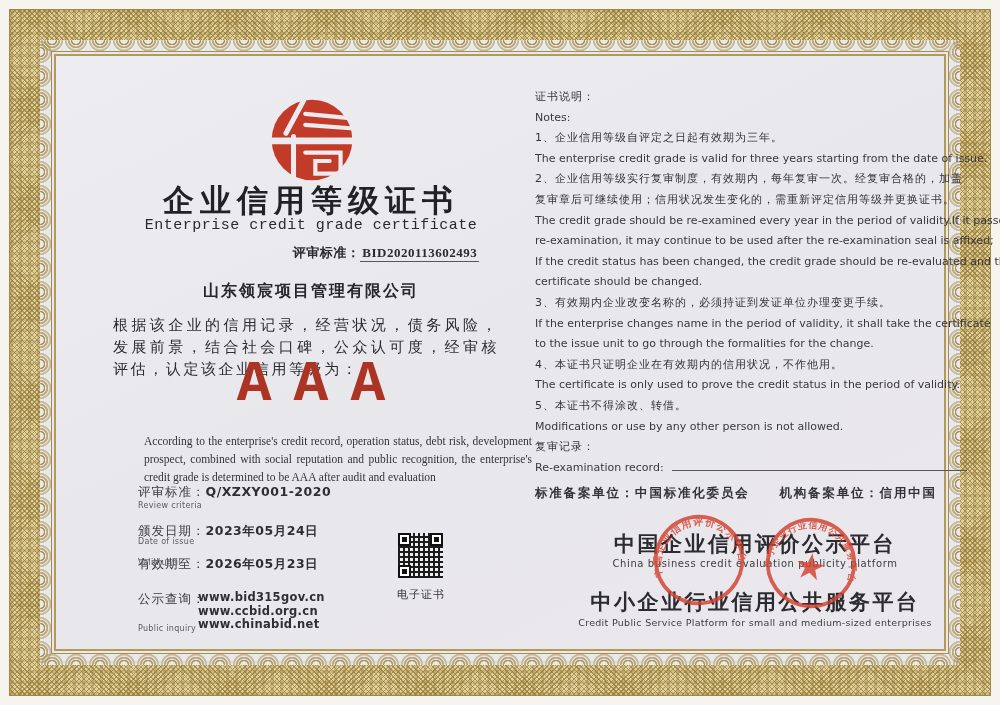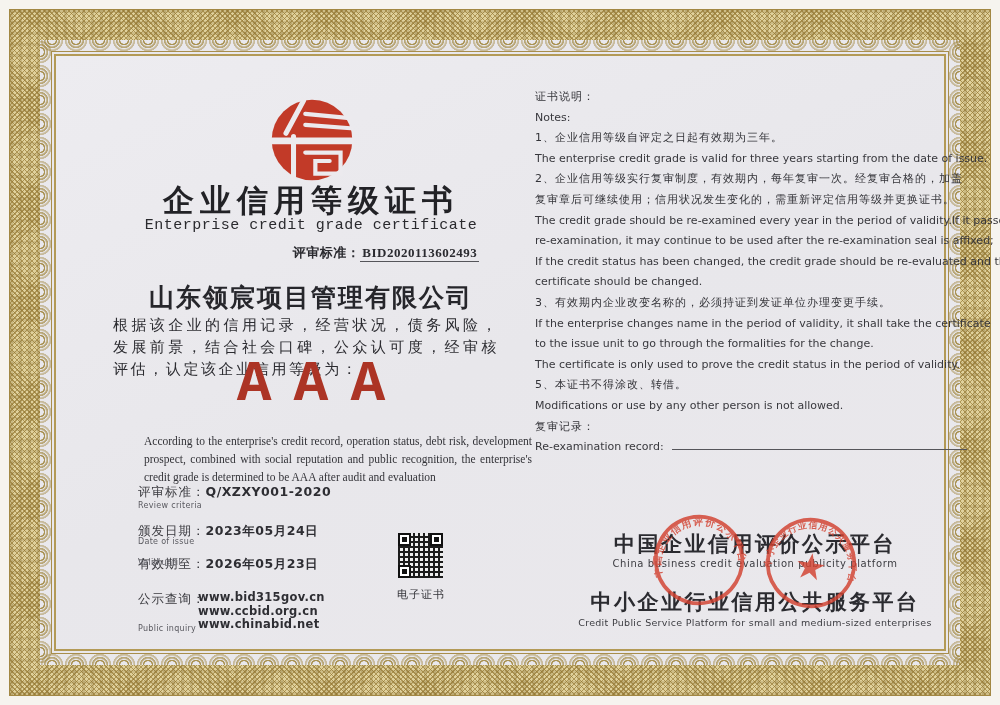--- a/index.html
+++ b/index.html
@@ -39,21 +39,21 @@
     font-family:"Liberation Serif","DejaVu Serif",serif; font-weight:700; font-size:31px;
     letter-spacing:6px; color:#222226; }
   .title-en { left:20px; top:161px; width:470px; text-align:center;
     font-family:"Liberation Mono","DejaVu Sans Mono",monospace; font-size:15px;
     letter-spacing:0.5px; color:#2a2a2e; }
   .cert-no { left:170px; top:188px; width:320px; text-align:center;
     font-family:"Liberation Serif","DejaVu Serif",serif; font-weight:700;
     font-size:13px; color:#2b2b30; letter-spacing:0.5px; }
   .cert-no .num { border-bottom:1px solid #55555a; padding:0 2px 1px; }
   .company { left:20px; top:225px; width:470px; text-align:center;
-    font-size:25px; font-weight:600; letter-spacing:2px; color:#26262b; }
+    font-size:16px; font-weight:600; letter-spacing:2px; color:#26262b; }
   .statement-cn { left:57px; top:259px; width:386px; font-size:15px; color:#2c2c31;
     letter-spacing:2.6px; line-height:1.45; text-align:justify; }
   .grade { left:20px; top:296px; width:470px; text-align:center; padding-left:22px;
     font-family:Liberation Mono, monospace; font-weight:600;
     font-size:58px; letter-spacing:22px; color:#ac3425; }
   .statement-en { left:60px; top:377px; width:388px;
     font-family:"Liberation Serif","DejaVu Serif",serif; font-size:11.5px;
     color:#333338; line-height:1.55; text-align:justify;margin-left:28px; }
 
   .field { left:82px; display:flex; font-size:12.5px; color:#3a3a3f; }
@@ -181,27 +181,31 @@
           <div class="note-line en">The enterprise credit grade is valid for three years starting from the date of issue.</div>
           <div class="note-line cn">2、企业信用等级实行复审制度，有效期内，每年复审一次。经复审合格的，加盖</div>
           <div class="note-line cn">复审章后可继续使用；信用状况发生变化的，需重新评定信用等级并更换证书。</div>
           <div class="note-line en">The credit grade should be re-examined every year in the period of validity.If it passes the</div>
           <div class="note-line en">re-examination, it may continue to be used after the re-examination seal is affixed;</div>
           <div class="note-line en">If the credit status has been changed, the credit grade should be re-evaluated and the</div>
           <div class="note-line en">certificate should be changed.</div>
           <div class="note-line cn">3、有效期内企业改变名称的，必须持证到发证单位办理变更手续。</div>
           <div class="note-line en">If the enterprise changes name in the period of validity, it shall take the certificate</div>
           <div class="note-line en">to the issue unit to go through the formalities for the change.</div>
+          <div class="note-line cn">4、本证书只证明企业在有效期内的信用状况，不作他用。</div>
           <div class="note-line en">The certificate is only used to prove the credit status in the period of validity.</div>
           <div class="note-line cn">5、本证书不得涂改、转借。</div>
           <div class="note-line en">Modifications or use by any other person is not allowed.</div>
         </div>
       <div class="note-line cn">复审记录：</div>
       <div class="note-line en">
         <span>Re-examination record:</span><span class="record-underline"></span>
+      </div>
+      <div class="filing-line">
+        <span>标准备案单位：中国标准化委员会</span><span class="gap"></span><span>机构备案单位：信用中国</span>
       </div>
     </div>
 
     <div class="abs platform">
       <div class="cn">中国企业信用评价公示平台</div>
       <div class="en1">China business credit evaluation publicity platform</div>
       <div class="cn">中小企业行业信用公共服务平台</div>
       <div class="en2">Credit Public Service Platform for small and medium-sized enterprises</div>
     </div>
 

